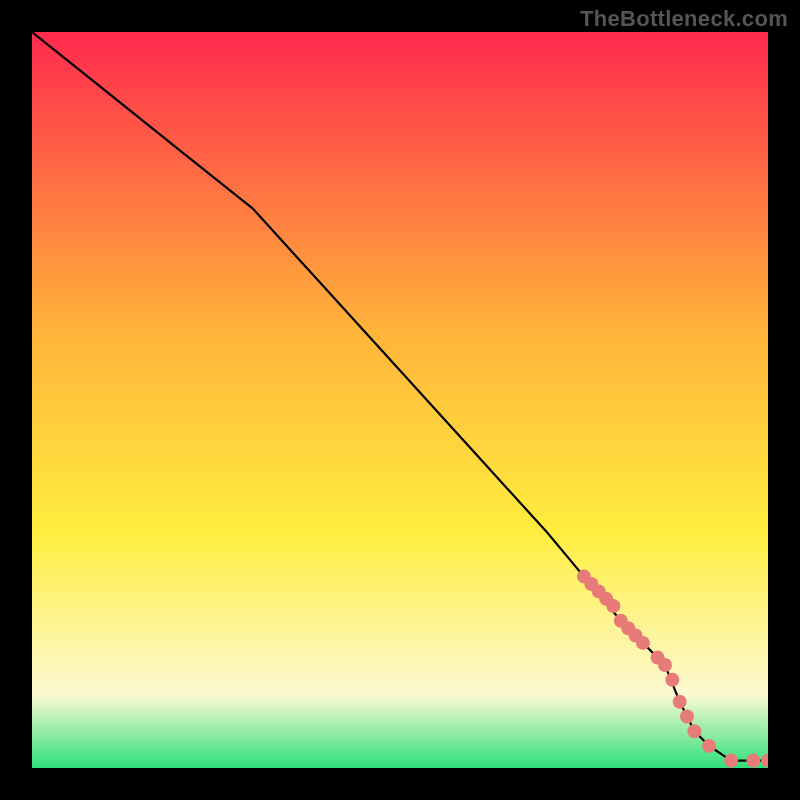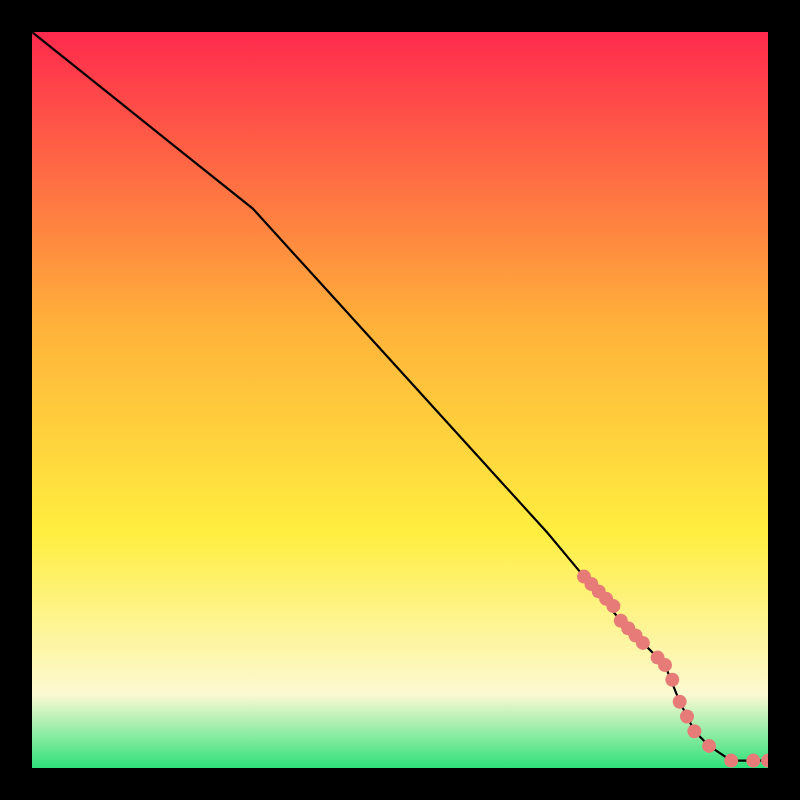--- a/index.html
+++ b/index.html
@@ -37,20 +37,21 @@
     letter-spacing: 0.3px;
     user-select: none;
   }
   svg { display: block; }
 </style>
 </head>
 <body>
 
 <div class="frame">
 
+  <div class="watermark">TheBottleneck.com</div>
 
   <div class="plot">
     <svg id="chart-svg" width="736" height="736" viewBox="0 0 736 736" preserveAspectRatio="none">
       <defs>
         <linearGradient id="bg-grad" x1="0" y1="0" x2="0" y2="1">
           <stop id="g0" offset="0%" stop-color="#ff2a4d"></stop>
           <stop id="g1" offset="40%" stop-color="#ffb23a"></stop>
           <stop id="g2" offset="68%" stop-color="#ffee3f"></stop>
           <stop id="g3" offset="90%" stop-color="#fcf9d2"></stop>
           <stop id="g4" offset="100%" stop-color="#2fe07a"></stop>

